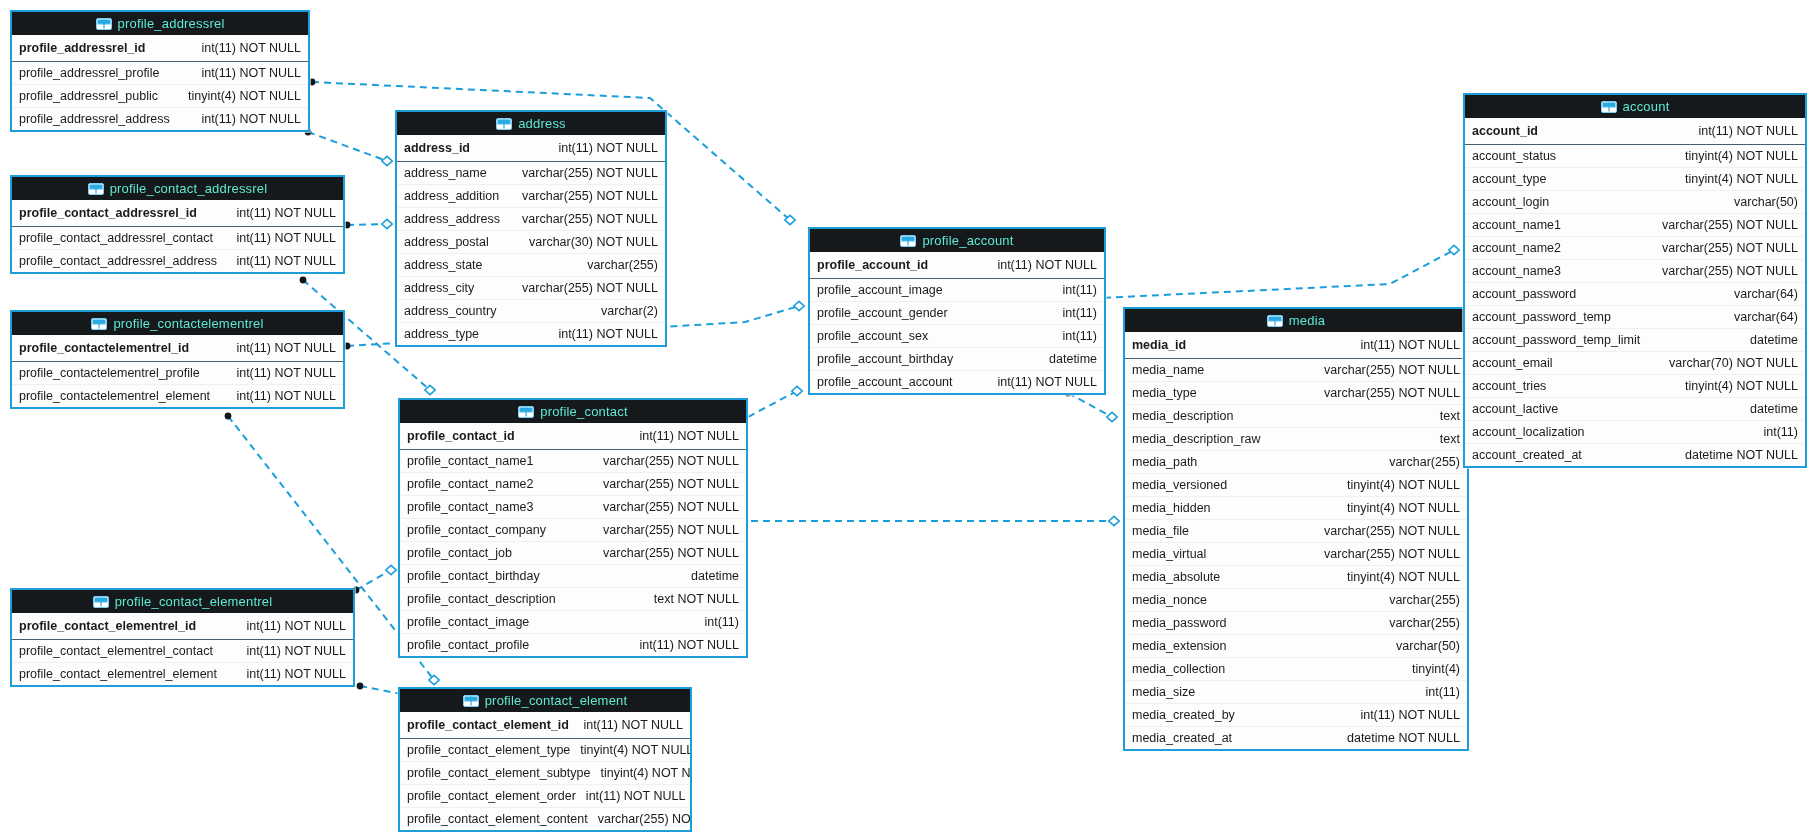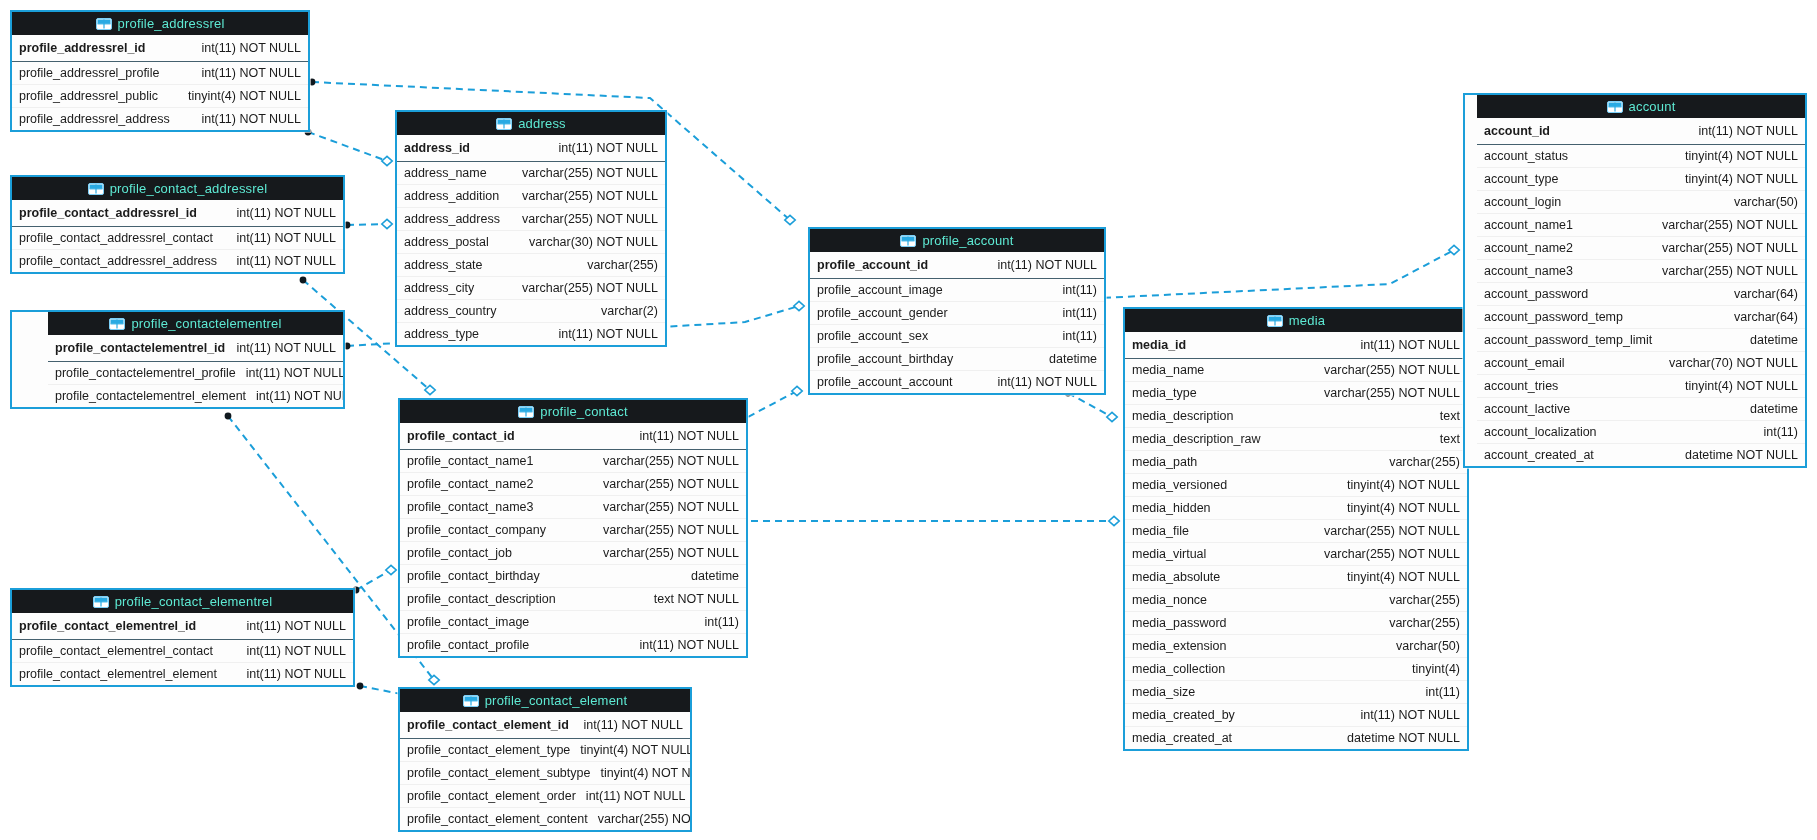--- a/index.html
+++ b/index.html
@@ -173,21 +173,21 @@
           <div class="tbl-row">
             <span class="col-name">profile_contact_addressrel_contact</span>
             <span class="col-type">int(11) NOT NULL</span>
           </div>
           <div class="tbl-row">
             <span class="col-name">profile_contact_addressrel_address</span>
             <span class="col-type">int(11) NOT NULL</span>
           </div>
         </div>
       </div>
-      <div class="tbl" style="left: 10px; top: 310px; width: 335px; padding-left: 36px;">
+      <div class="tbl" style="left: 10px; top: 310px; width: 335px;">
         <div class="tbl-header">
           <span class="ticon">
             <svg viewBox="0 0 16 12" width="16" height="12" aria-hidden="true">
   <rect x="0.5" y="0.5" width="15" height="11" rx="1.5" fill="#ffffff" stroke="#7cd0f8"></rect>
   <rect x="1.5" y="1.5" width="13" height="4" fill="#29aae3"></rect>
   <line x1="8" y1="1.5" x2="8" y2="10.5" stroke="#29aae3" stroke-width="1.2"></line>
   <line x1="1.5" y1="5.8" x2="14.5" y2="5.8" stroke="#29aae3" stroke-width="1.2"></line>
 </svg>
           </span>
           <span>profile_contactelementrel</span>
@@ -494,21 +494,21 @@
           <div class="tbl-row">
             <span class="col-name">media_created_by</span>
             <span class="col-type">int(11) NOT NULL</span>
           </div>
           <div class="tbl-row">
             <span class="col-name">media_created_at</span>
             <span class="col-type">datetime NOT NULL</span>
           </div>
         </div>
       </div>
-      <div class="tbl" style="left: 1463px; top: 93px; width: 344px; padding-left: 12px;">
+      <div class="tbl" style="left: 1463px; top: 93px; width: 344px;">
         <div class="tbl-header">
           <span class="ticon">
             <svg viewBox="0 0 16 12" width="16" height="12" aria-hidden="true">
   <rect x="0.5" y="0.5" width="15" height="11" rx="1.5" fill="#ffffff" stroke="#7cd0f8"></rect>
   <rect x="1.5" y="1.5" width="13" height="4" fill="#29aae3"></rect>
   <line x1="8" y1="1.5" x2="8" y2="10.5" stroke="#29aae3" stroke-width="1.2"></line>
   <line x1="1.5" y1="5.8" x2="14.5" y2="5.8" stroke="#29aae3" stroke-width="1.2"></line>
 </svg>
           </span>
           <span>account</span>

